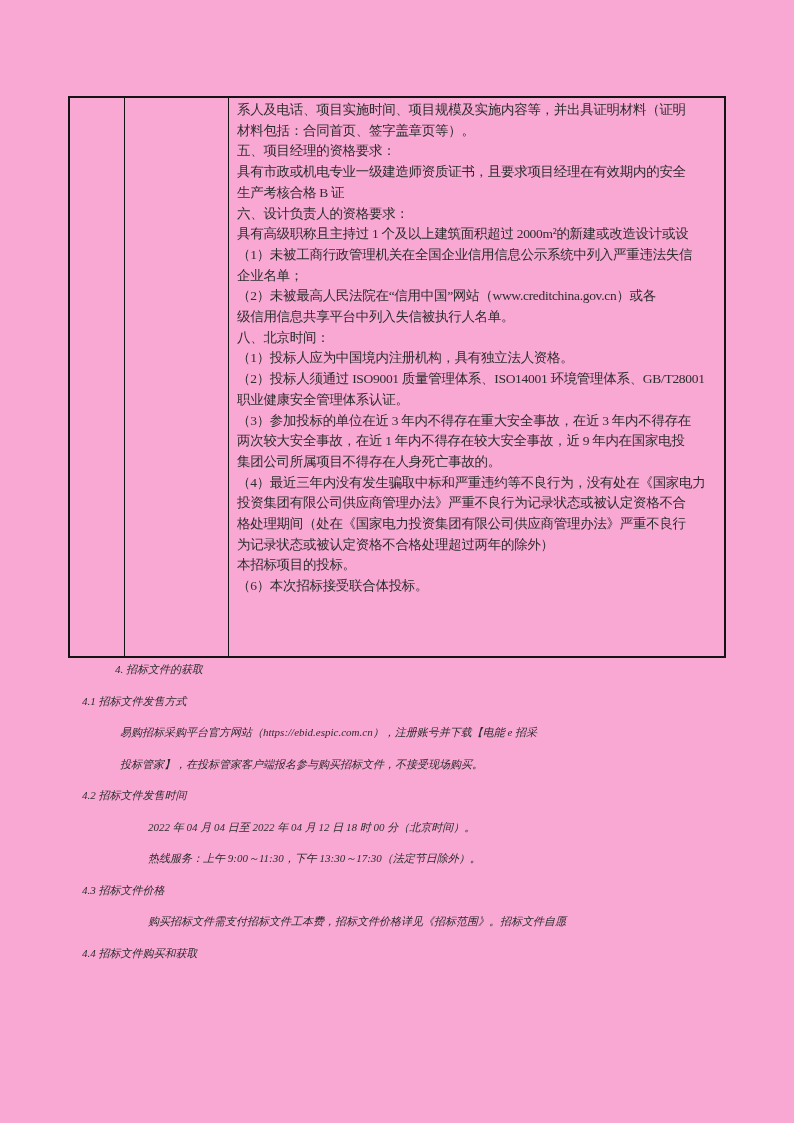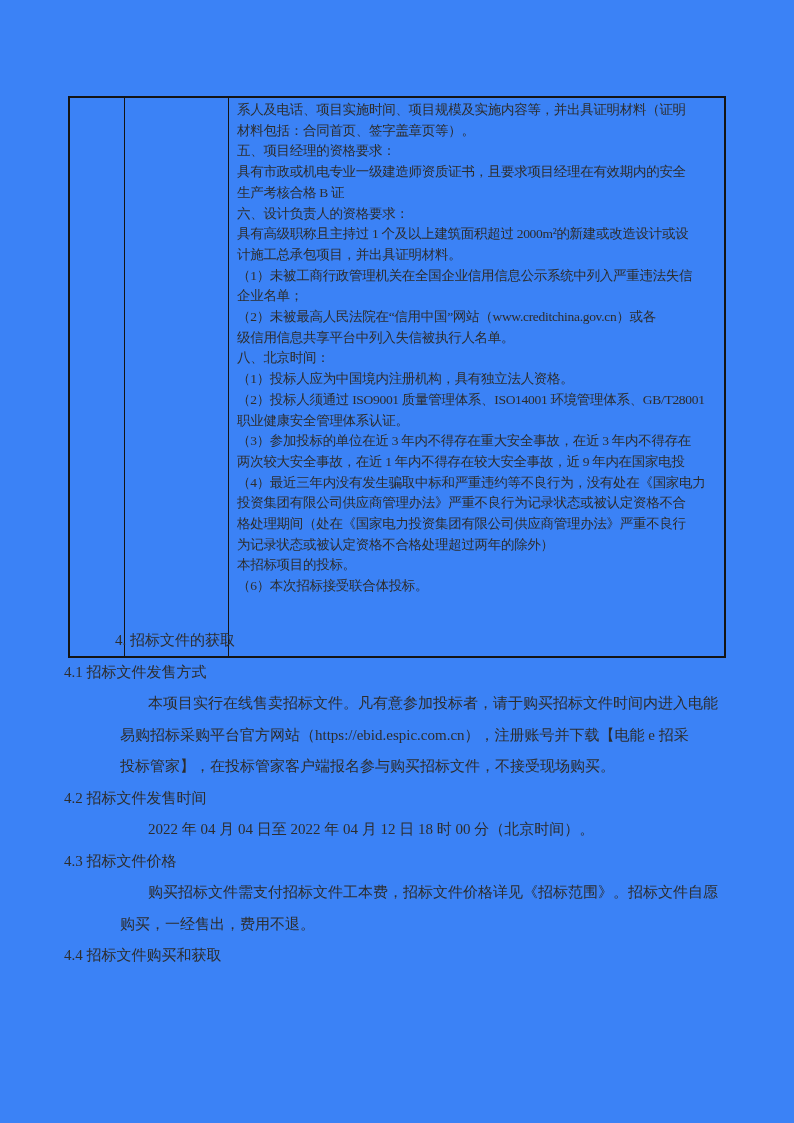--- a/index.html
+++ b/index.html
@@ -4,21 +4,21 @@
 <style>
   html, body {
     margin: 0;
     padding: 0;
     background: #ffffff;
   }
   .page {
     position: relative;
     width: 794px;
     height: 1123px;
-    background: #3b82f6;
+    background: #f9a8d4;
     font-family: "Liberation Serif", "DejaVu Serif", serif;
     color: #2d2d2d;
     overflow: hidden;
   }
   
   .doc-table {
     position: absolute;
     left: 68px;
     top: 96px;
     width: 658px;
@@ -44,74 +44,74 @@
     overflow: hidden;
   }
   .col3 .line {
     white-space: nowrap;
     letter-spacing: -0.3px;
   }
   
   .section4 {
     position: absolute;
     left: 0;
-    top: 625px;
+    top: 654px;
     width: 794px;
-    font-size: 15px;
+    font-size: 11px;
     line-height: 31.5px;
+    font-style: italic;
   }
   .section4 .line { white-space: nowrap; }
   .section4 .h1     { padding-left: 115px; }
-  .section4 .h2     { padding-left: 64px; }
+  .section4 .h2     { padding-left: 82px; }
   .section4 .indent { padding-left: 148px; }
   .section4 .flush  { padding-left: 120px; }
 </style>
 </head>
 <body>
 
 <div class="page">
 
   <div class="doc-table">
     <div class="col col1"></div>
     <div class="col col2"></div>
     <div class="col col3">
         <div class="line">系人及电话、项目实施时间、项目规模及实施内容等，并出具证明材料（证明</div>
         <div class="line">材料包括：合同首页、签字盖章页等）。</div>
         <div class="line">五、项目经理的资格要求：</div>
         <div class="line">具有市政或机电专业一级建造师资质证书，且要求项目经理在有效期内的安全</div>
         <div class="line">生产考核合格 B 证</div>
         <div class="line">六、设计负责人的资格要求：</div>
         <div class="line">具有高级职称且主持过 1 个及以上建筑面积超过 2000m²的新建或改造设计或设</div>
-        <div class="line">计施工总承包项目，并出具证明材料。</div>
         <div class="line">（1）未被工商行政管理机关在全国企业信用信息公示系统中列入严重违法失信</div>
         <div class="line">企业名单；</div>
         <div class="line">（2）未被最高人民法院在“信用中国”网站（www.creditchina.gov.cn）或各</div>
         <div class="line">级信用信息共享平台中列入失信被执行人名单。</div>
         <div class="line">八、北京时间：</div>
         <div class="line">（1）投标人应为中国境内注册机构，具有独立法人资格。</div>
         <div class="line">（2）投标人须通过 ISO9001 质量管理体系、ISO14001 环境管理体系、GB/T28001</div>
         <div class="line">职业健康安全管理体系认证。</div>
         <div class="line">（3）参加投标的单位在近 3 年内不得存在重大安全事故，在近 3 年内不得存在</div>
         <div class="line">两次较大安全事故，在近 1 年内不得存在较大安全事故，近 9 年内在国家电投</div>
+        <div class="line">集团公司所属项目不得存在人身死亡事故的。</div>
         <div class="line">（4）最近三年内没有发生骗取中标和严重违约等不良行为，没有处在《国家电力</div>
         <div class="line">投资集团有限公司供应商管理办法》严重不良行为记录状态或被认定资格不合</div>
         <div class="line">格处理期间（处在《国家电力投资集团有限公司供应商管理办法》严重不良行</div>
         <div class="line">为记录状态或被认定资格不合格处理超过两年的除外）</div>
         <div class="line">本招标项目的投标。</div>
         <div class="line">（6）本次招标接受联合体投标。</div>
       </div>
   </div>
 
   <div class="section4">
       <div class="line h1">4. 招标文件的获取</div>
       <div class="line h2">4.1 招标文件发售方式</div>
-      <div class="line indent">本项目实行在线售卖招标文件。凡有意参加投标者，请于购买招标文件时间内进入电能</div>
       <div class="line flush">易购招标采购平台官方网站（https://ebid.espic.com.cn），注册账号并下载【电能 e 招采</div>
       <div class="line flush">投标管家】，在投标管家客户端报名参与购买招标文件，不接受现场购买。</div>
       <div class="line h2">4.2 招标文件发售时间</div>
       <div class="line indent">2022 年 04 月 04 日至 2022 年 04 月 12 日 18 时 00 分（北京时间）。</div>
+      <div class="line indent">热线服务：上午 9:00～11:30，下午 13:30～17:30（法定节日除外）。</div>
       <div class="line h2">4.3 招标文件价格</div>
       <div class="line indent">购买招标文件需支付招标文件工本费，招标文件价格详见《招标范围》。招标文件自愿</div>
-      <div class="line flush">购买，一经售出，费用不退。</div>
       <div class="line h2">4.4 招标文件购买和获取</div>
     </div>
 
 </div>
 
 </body></html>

